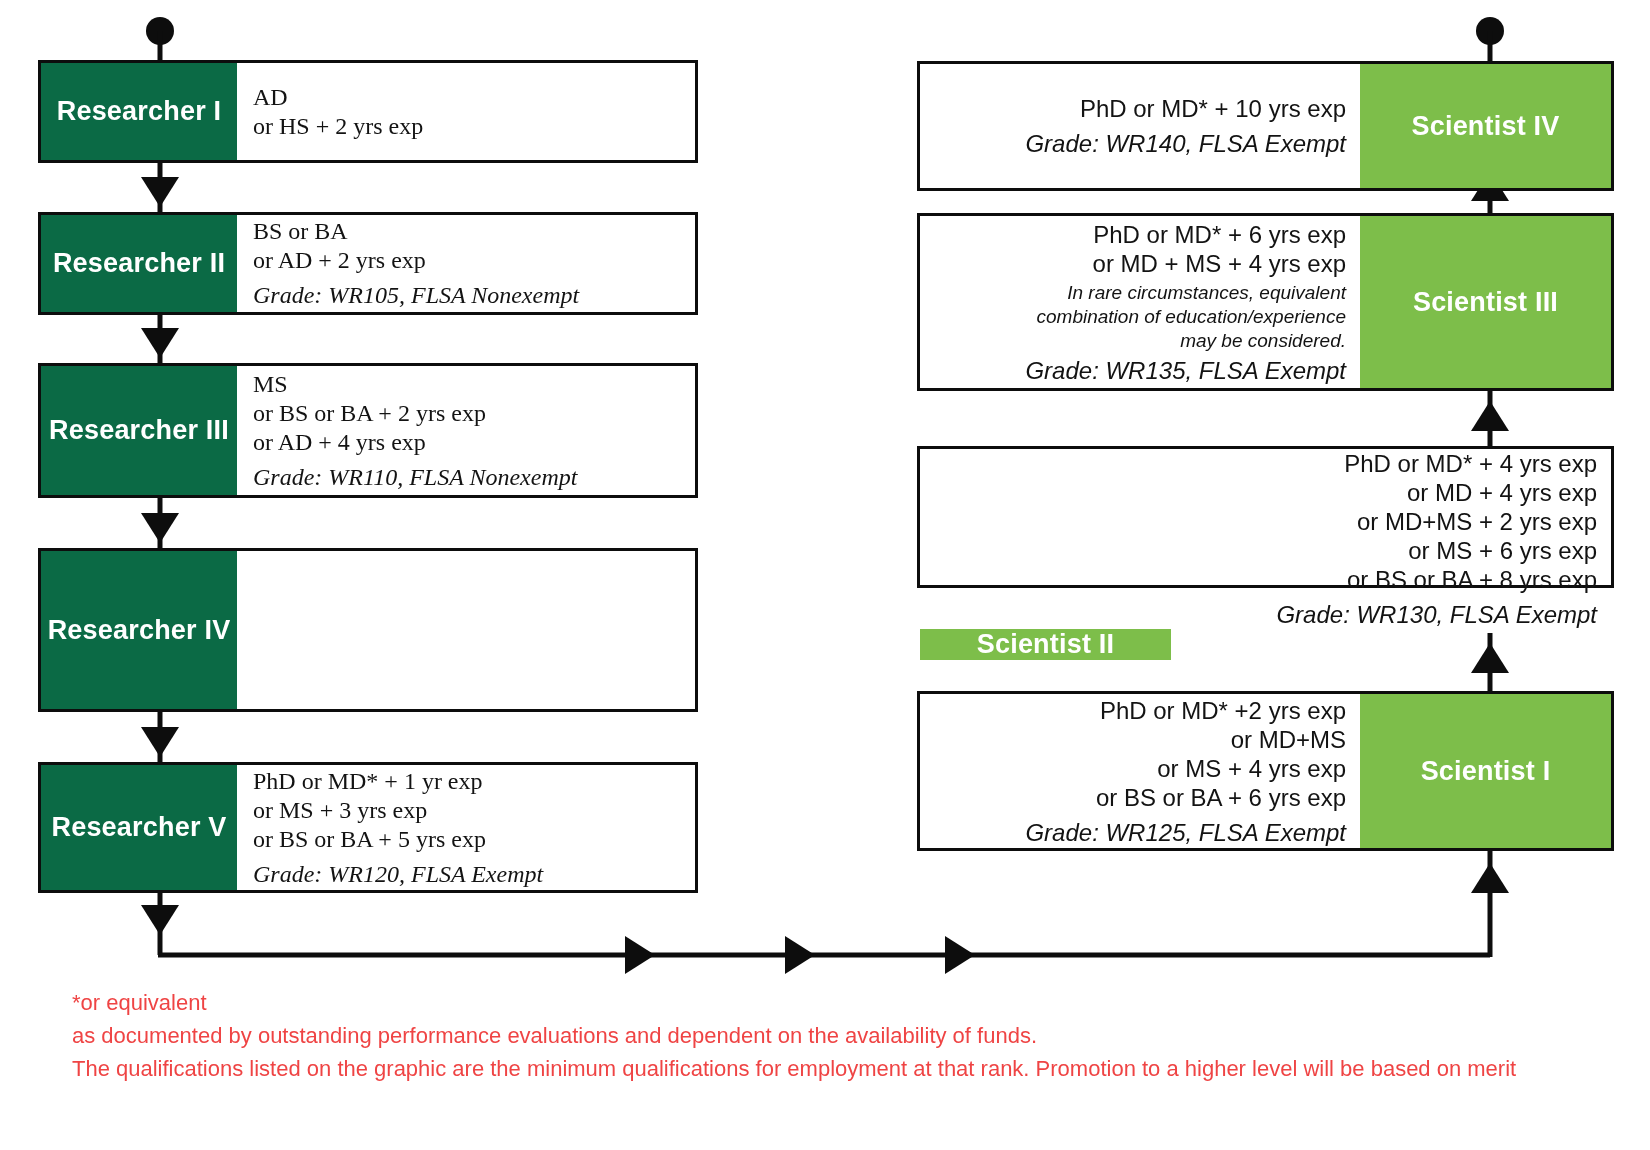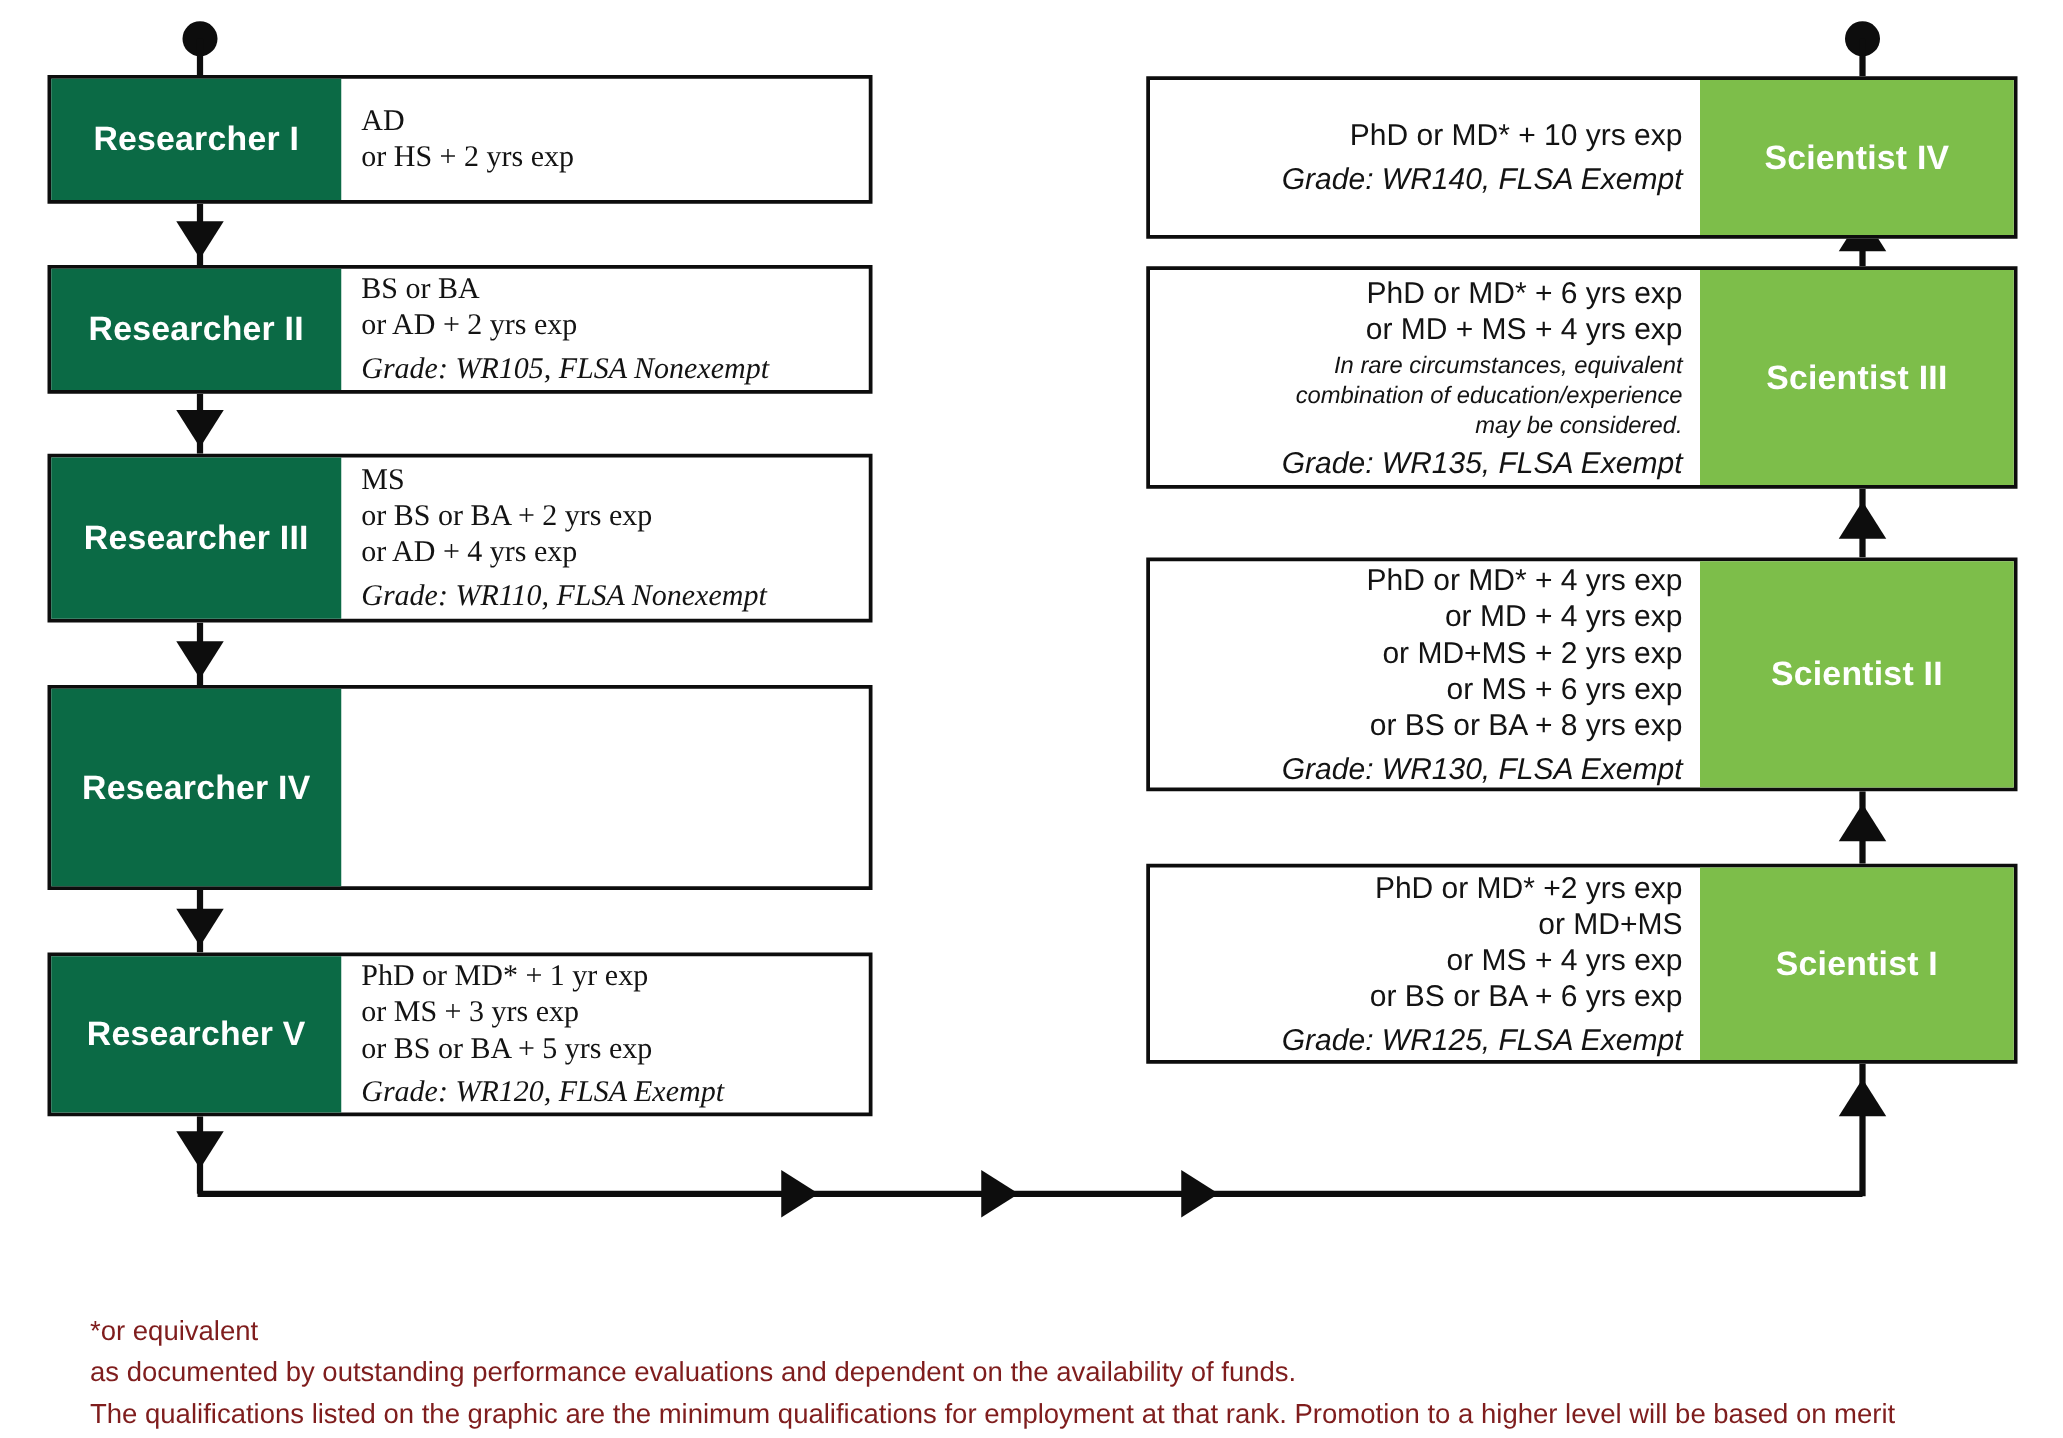--- a/index.html
+++ b/index.html
@@ -5,29 +5,29 @@
   html,body { margin:0; padding:0; background:#ffffff; }
   .canvas {
     position:relative; width:1650px; height:1150px; background:#ffffff;
     font-family:"Liberation Sans", sans-serif; overflow:hidden;
   }
   .overlay { position:absolute; left:0; top:0; width:1650px; height:1150px; }
   .box { position:absolute; display:flex; border:3px solid #0d0d0d; box-sizing:border-box; background:#ffffff; }
   .rbox { left:38px; width:660px; }
   .sbox { left:917px; width:697px; }
   .label { display:flex; align-items:center; justify-content:center; color:#ffffff; font-weight:bold; font-size:27px; letter-spacing:0.2px; }
-  .rbox .label { width:232px; background:#0B6A45; }
+  .rbox .label { width:196px; background:#0B6A45; }
   .sbox .label { width:251px; background:#7DBE4A; }
   .content { flex:1; display:flex; flex-direction:column; justify-content:center; font-size:24px; color:#131313; line-height:29px; }
   .rbox .content { padding-left:16px; align-items:flex-start; text-align:left;font-family:Liberation Serif, serif; }
   .sbox .content { padding-right:14px; align-items:flex-end; text-align:right; }
   .grade { font-style:italic; margin-top:6px; }
   .italic { }
   .note { font-size:19px; font-style:italic; line-height:24px; max-width:345px; margin:3px 0; }
-  .footnote { position:absolute; left:72px; top:1048px; width:1530px; font-size:22px; line-height:33px; color:#7f1d1d; }
+  .footnote { position:absolute; left:72px; top:986px; width:1530px; font-size:22px; line-height:33px; color:#ef4444; }
   .fn-first { margin-bottom:0; }
   svg .stroke { stroke:#0d0d0d; stroke-width:5; fill:none; }
   svg .fill { fill:#0d0d0d; stroke:none; }
 </style>
 </head>
 <body>
 
 <div class="canvas">
 
   <svg class="overlay" viewBox="0 0 1650 1150" aria-hidden="true">
@@ -116,21 +116,21 @@
   <div class="box sbox" style="top:213px;height:178px;">
     <div class="content">
       <div class="italic">PhD or MD* + 6 yrs exp</div>
       <div class="italic">or MD + MS + 4 yrs exp</div>
       <div class="note">In rare circumstances, equivalent combination of education/experience may be considered.</div>
       <div class="grade" style="margin-top:0;">Grade: WR135, FLSA Exempt</div>
     </div>
     <div class="label">Scientist III</div>
   </div>
 
-  <div class="box sbox" style="top:446px;height:187px;">
+  <div class="box sbox" style="top:446px;height:142px;flex-direction:column;">
     <div class="content">
       <div>PhD or MD* + 4 yrs exp</div>
       <div>or MD + 4 yrs exp</div>
       <div>or MD+MS + 2 yrs exp</div>
       <div>or MS + 6 yrs exp</div>
       <div>or BS or BA + 8 yrs exp</div>
       <div class="grade">Grade: WR130, FLSA Exempt</div>
     </div>
     <div class="label">Scientist II</div>
   </div>

